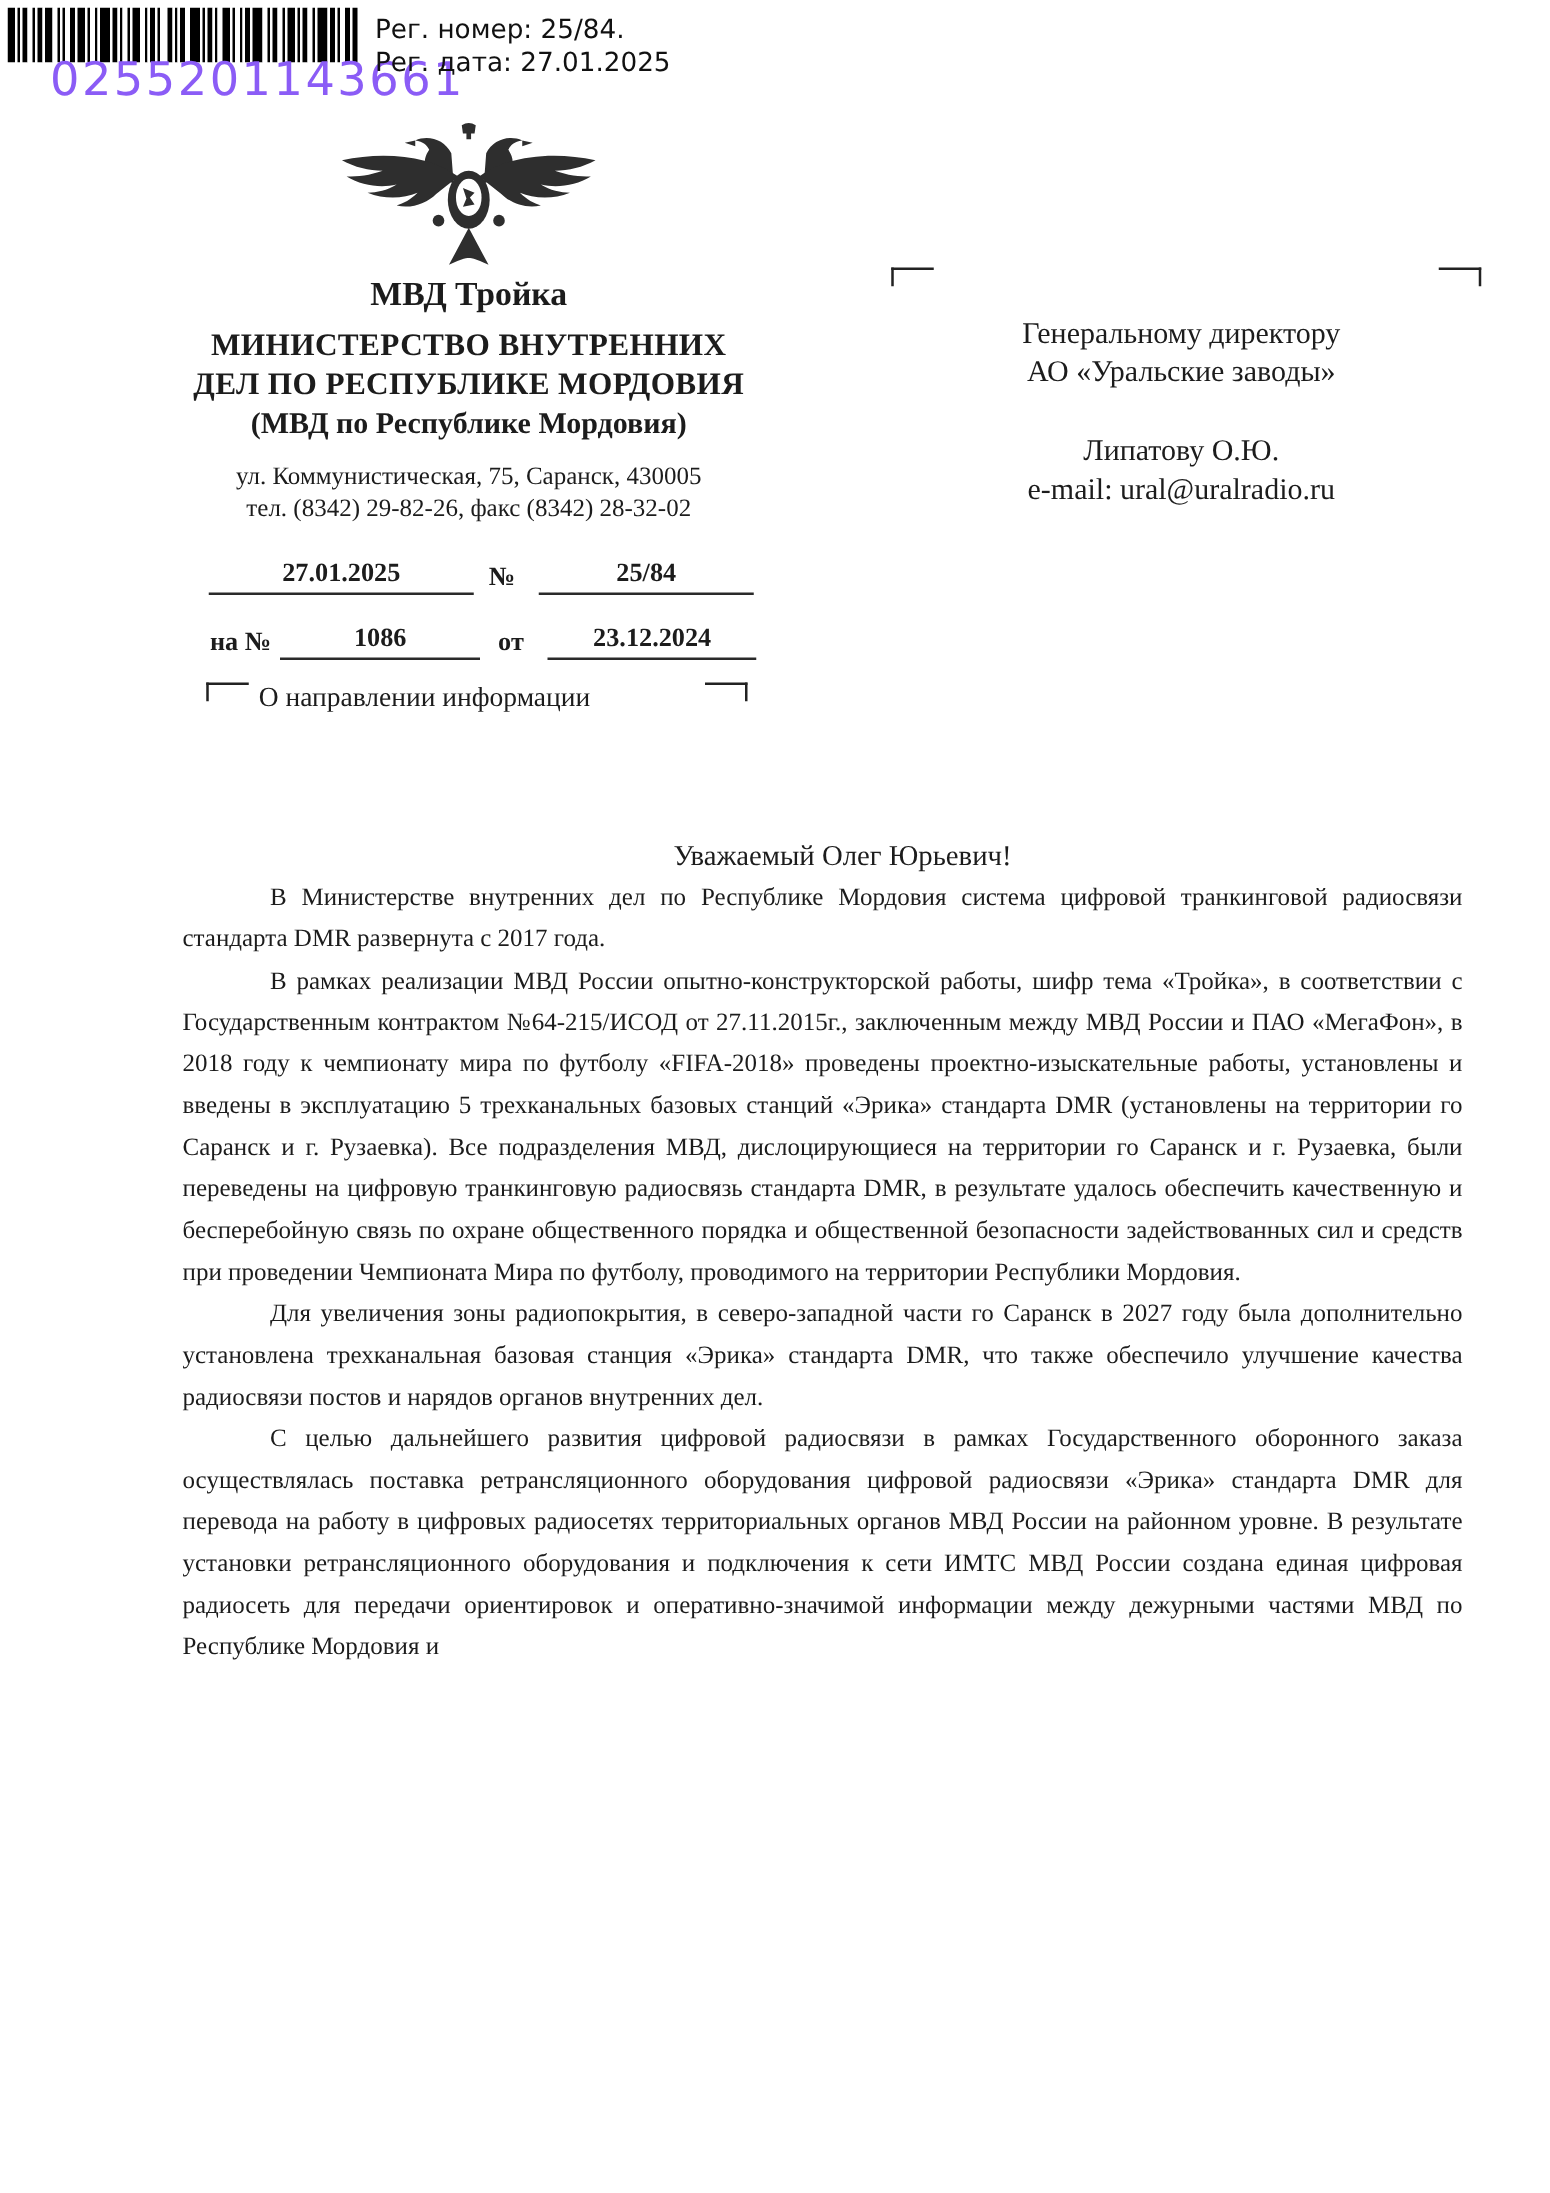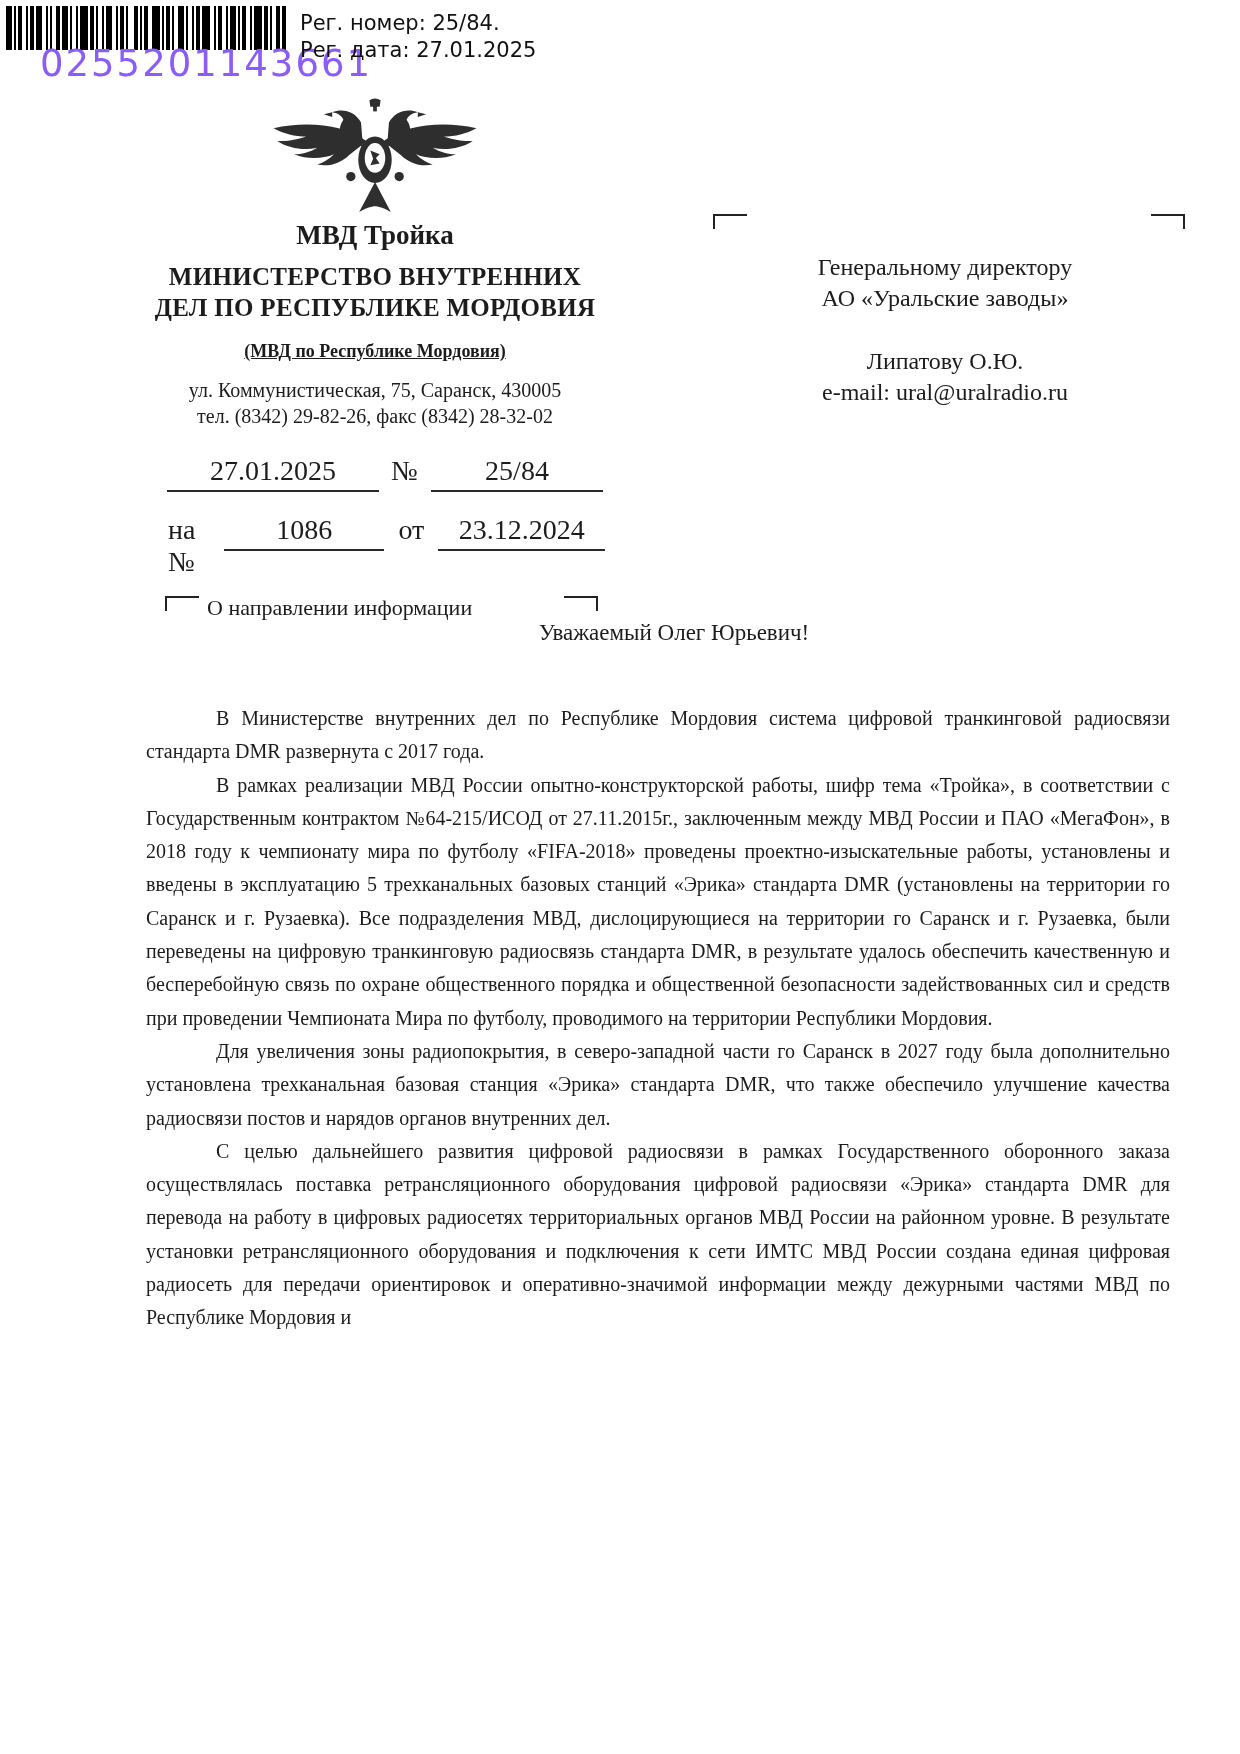--- a/index.html
+++ b/index.html
@@ -26,23 +26,23 @@
   .reg-info{
     position:absolute;left:300px;top:10px;
     font-family:"DejaVu Sans","Liberation Sans",sans-serif;
     font-size:21px;line-height:27px;color:#111;
   }
   
   .left-col{position:absolute;left:145px;top:98px;width:460px;text-align:center;}
   .emblem{display:block;margin:0 auto;}
   .org-short{font-size:27px;font-weight:bold;margin-top:4px;}
   .org-name{font-size:25px;font-weight:bold;line-height:31px;margin-top:10px;letter-spacing:0.3px;}
-  .org-abbrev{font-size:18px;font-weight:bold;margin-top:18px;text-decoration:underline;}
+  .org-abbrev{font-size:24px;font-weight:bold;margin-top:3px;}
   .contact{font-size:20px;line-height:26px;margin-top:15px;}
-  .ref-row{display:flex;align-items:flex-start;font-size:28px;margin-top:26px;text-align:center;}
+  .ref-row{display:flex;align-items:center;font-size:21px;margin-top:26px;text-align:center;font-weight:bold;}
   .ref-row.second{margin-top:22px;}
   .u{border-bottom:2px solid #2a2a2a;padding-bottom:3px;}
   .r1-date{margin-left:22px;width:212px;}
   .r1-no{margin-left:12px;width:28px;text-align:left;}
   .r1-num{margin-left:12px;width:172px;}
   .r2-label{margin-left:23px;width:52px;text-align:left;}
   .r2-num{margin-left:4px;width:161px;}
   .r2-ot{margin-left:14px;width:30px;text-align:left;}
   .r2-date{margin-left:10px;width:167px;}
   .subject-row{display:flex;align-items:flex-start;margin-top:16px;text-align:left;}
@@ -52,21 +52,21 @@
   .subject-row .corner-tl{margin-left:20px;margin-top:2px;}
   .subject-row .corner-tr{margin-left:auto;margin-right:7px;margin-top:2px;}
   .subject-text{font-size:22px;margin-left:8px;line-height:28px;}
   
   .recipient{position:absolute;left:705px;top:214px;width:480px;}
   .recipient .corner-tl{position:absolute;left:8px;top:0;}
   .recipient .corner-tr{position:absolute;right:0;top:0;}
   .recipient-text{margin-top:38px;text-align:center;font-size:24px;line-height:31px;}
   .recipient-name{margin-top:32px;}
   
-  .salutation{position:absolute;left:162px;top:620px;width:1024px;text-align:center;font-size:23px;}
+  .salutation{position:absolute;left:162px;top:672px;width:1024px;text-align:center;font-size:23px;}
   .body-text{position:absolute;left:146px;top:702px;width:1024px;font-size:20px;line-height:33.3px;}
   .body-text p{margin:0;text-align:justify;text-indent:70px;}
 </style>
 </head>
 <body>
 
 <div class="page">
 
   <div class="stamp">
     <div>

